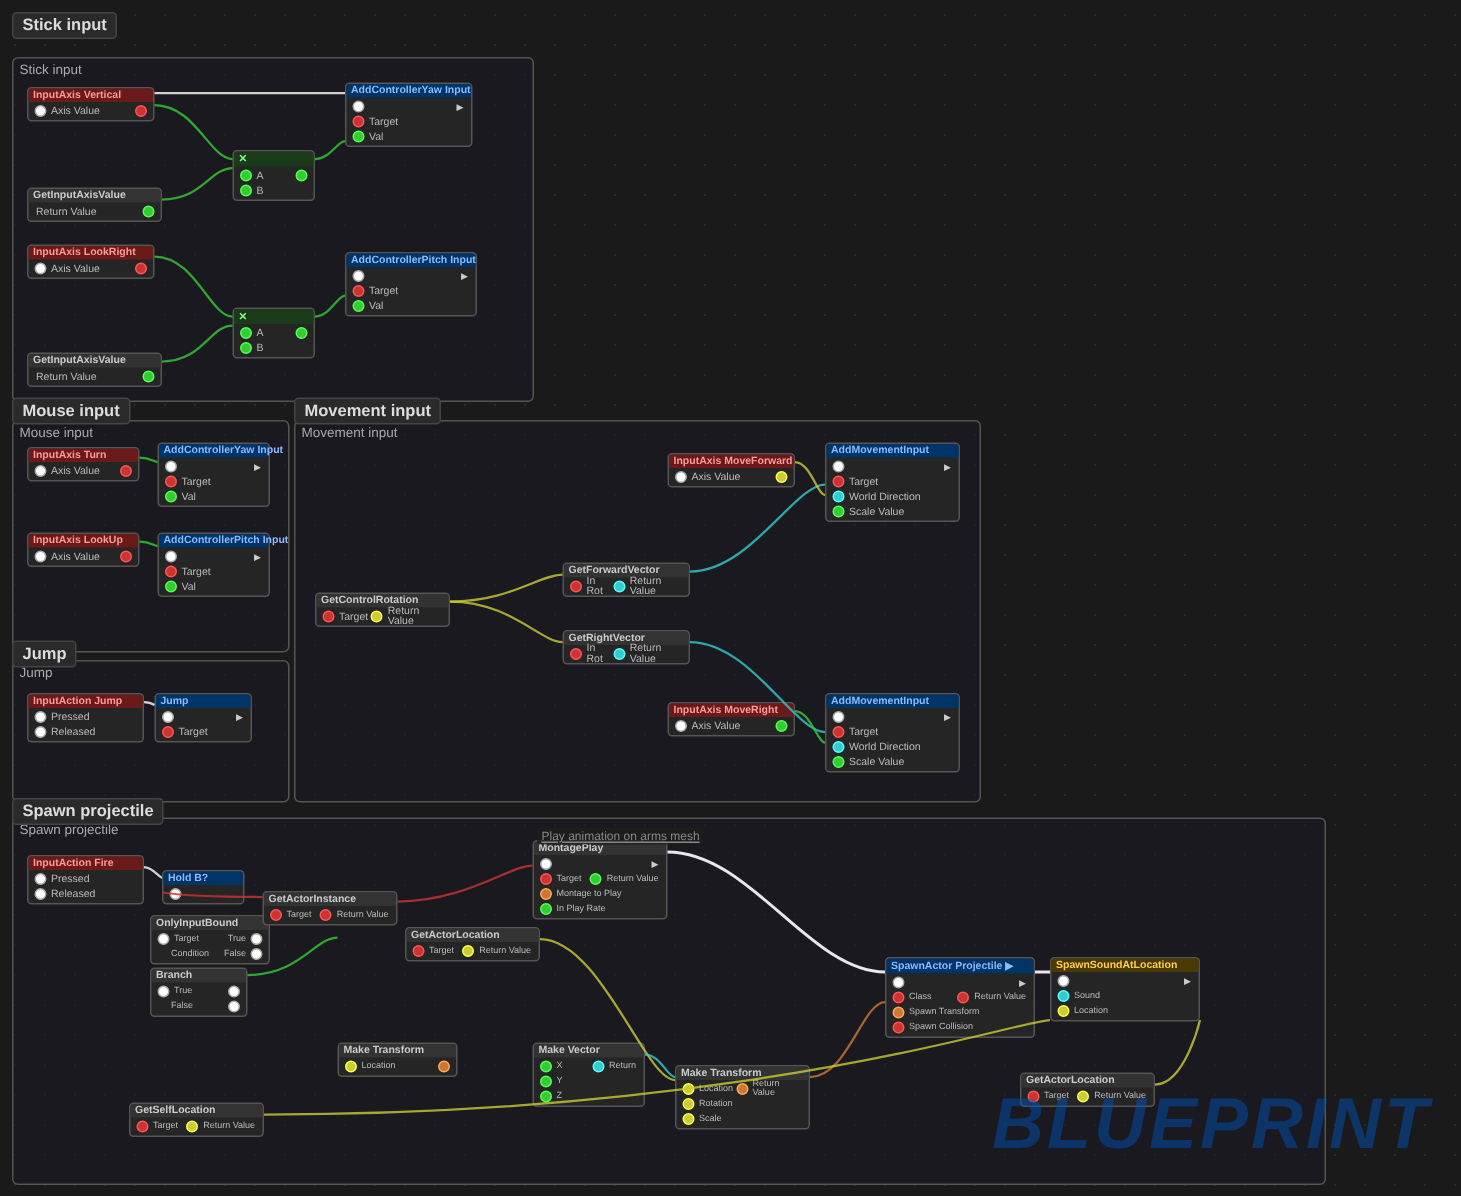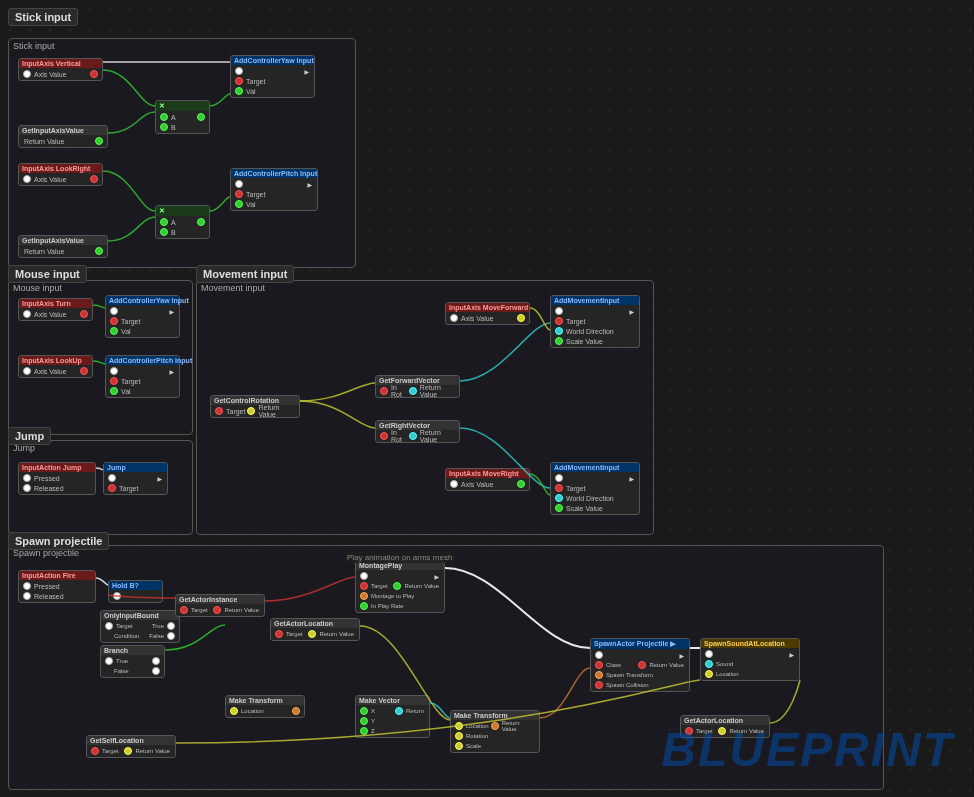--- a/index.html
+++ b/index.html
@@ -553,21 +553,21 @@
         <span class="pin orange"></span>
         <span class="pin-label" style="font-size:6px;">Montage to Play</span>
       </div>
     <div class="mini-row">
         <span class="pin green"></span>
         <span class="pin-label" style="font-size:6px;">In Play Rate</span>
       </div>
   </div>
 </div>
 
-<div style="position:absolute; left:344px; top:552px; font-size:8px; color:#888; background: rgba(30,30,30,0.8); padding:1px 3px; border-radius:2px;">Play animation on arms mesh</div>
+<div style="position:absolute; left:358px; top:552px; font-size:8px; color:#888; background: rgba(30,30,30,0.8); padding:1px 3px; border-radius:2px;text-decoration:underline;">Play animation on arms mesh</div>
 
 <div class="mini-node" style="left:270px; top:618px; width:90px;">
   <div class="mini-header" style="background:#333; font-size:7px;">GetActorLocation</div>
   <div class="mini-body">
     <div class="mini-row">
         <span class="pin red"></span>
         <span class="pin-label" style="font-size:6px;">Target</span>
         <span class="pin yellow" style="margin-left:auto;"></span>
         <span class="pin-label" style="font-size:6px;">Return Value</span>
       </div>

